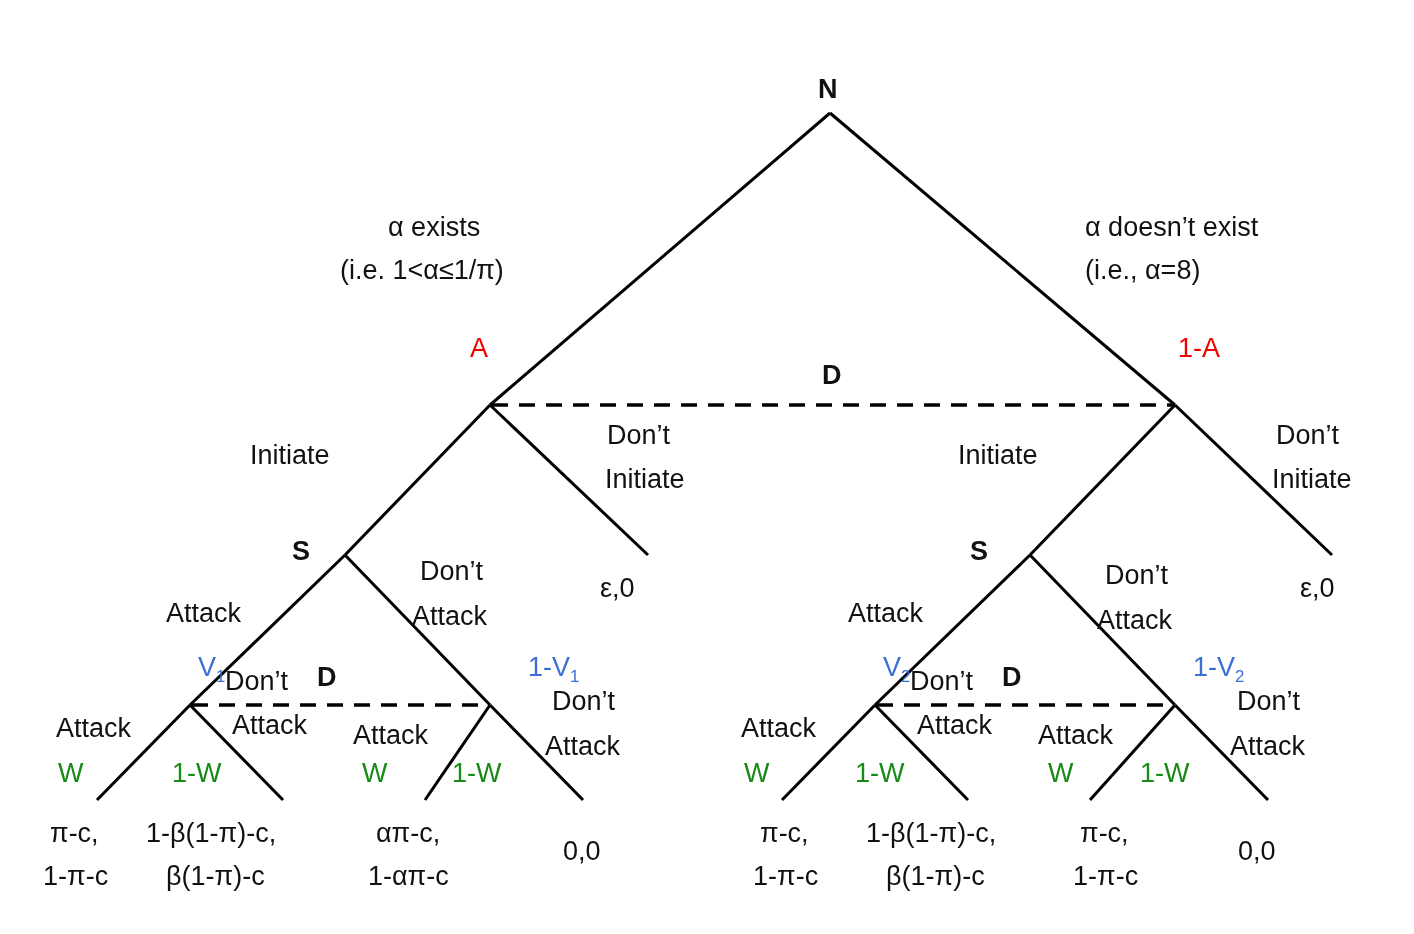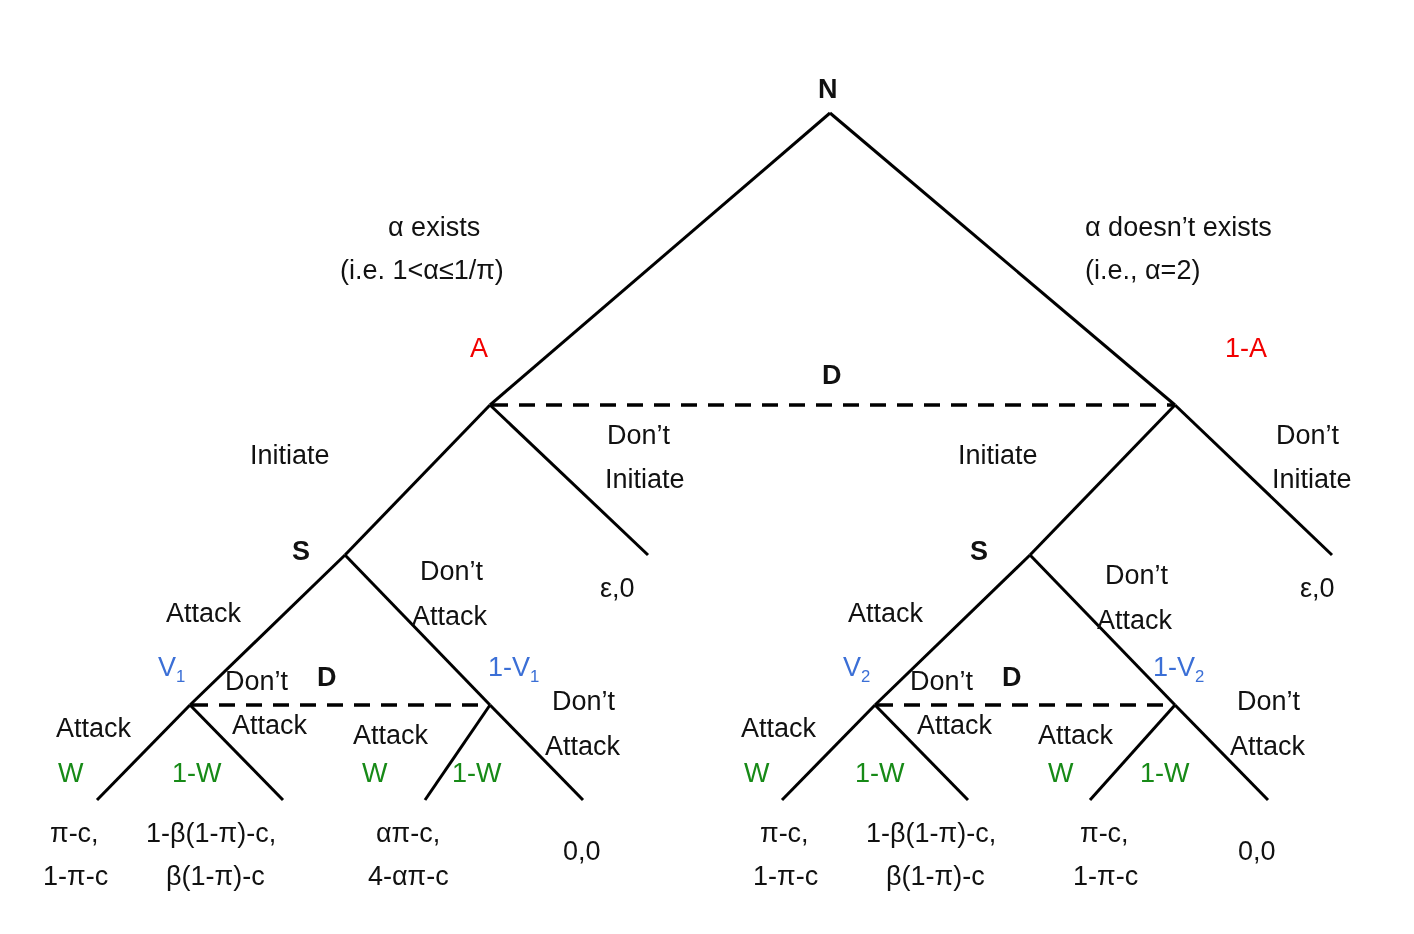--- a/index.html
+++ b/index.html
@@ -6,21 +6,21 @@
   .canvas{
     position:relative;width:1414px;height:934px;background:#ffffff;overflow:hidden;
     font-family:"Liberation Sans", sans-serif;
   }
   svg.edges{position:absolute;left:0;top:0;}
   .lbl{
     position:absolute;font-size:27px;line-height:1.15;color:#111;white-space:nowrap;
   }
   .bold{font-weight:bold;}
   .red{color:var(--nature-prob,#f20000);}
-  .blue{color:var(--signal-prob,#3b6fd6);}
+  .blue{color:var(--signal-prob,#3b6fd6);margin-left:40px;}
   .green{color:var(--war-prob,#178a17);}
   .lbl sub{font-size:0.62em;}
 </style>
 </head>
 <body>
 
 <div class="canvas">
 
   <svg class="edges" width="1414" height="934" viewBox="0 0 1414 934">
     <g stroke="#000000" stroke-width="3" fill="none">
@@ -47,24 +47,24 @@
       <line x1="492" y1="405" x2="1173" y2="405"></line>
       <line x1="192" y1="705" x2="488" y2="705"></line>
       <line x1="877" y1="705" x2="1173" y2="705"></line>
     </g>
   </svg>
 
   <span class="lbl bold" style="left:818px;top:74px">N</span>
 
   <span class="lbl" style="left:388px;top:212px">α exists</span>
   <span class="lbl" style="left:340px;top:255px">(i.e. 1&lt;α≤1/π)</span>
-  <span class="lbl" style="left:1085px;top:212px">α doesn’t exists</span>
-  <span class="lbl" style="left:1085px;top:255px">(i.e., α=2)</span>
+  <span class="lbl" style="left:1085px;top:212px">α doesn’t exist</span>
+  <span class="lbl" style="left:1085px;top:255px">(i.e., α=8)</span>
   <span class="lbl red" style="left:470px;top:333px">A</span>
-  <span class="lbl red" style="left:1225px;top:333px">1-A</span>
+  <span class="lbl red" style="left:1178px;top:333px">1-A</span>
 
   <span class="lbl bold" style="left:822px;top:360px">D</span>
 
   <span class="lbl" style="left:250px;top:440px">Initiate</span>
   <span class="lbl" style="left:607px;top:420px">Don’t</span>
   <span class="lbl" style="left:605px;top:464px">Initiate</span>
   <span class="lbl" style="left:600px;top:573px">ε,0</span>
   <span class="lbl bold" style="left:292px;top:536px">S</span>
 
   <span class="lbl" style="left:166px;top:598px">Attack</span>
@@ -87,21 +87,21 @@
 
   <span class="lbl" style="left:353px;top:720px">Attack</span>
   <span class="lbl green" style="left:362px;top:758px">W</span>
   <span class="lbl green" style="left:452px;top:758px">1-W</span>
 
   <span class="lbl" style="left:50px;top:818px">π-c,</span>
   <span class="lbl" style="left:43px;top:861px">1-π-c</span>
   <span class="lbl" style="left:146px;top:818px">1-β(1-π)-c,</span>
   <span class="lbl" style="left:166px;top:861px">β(1-π)-c</span>
   <span class="lbl" style="left:376px;top:818px">απ-c,</span>
-  <span class="lbl" style="left:368px;top:861px">4-απ-c</span>
+  <span class="lbl" style="left:368px;top:861px">1-απ-c</span>
   <span class="lbl" style="left:563px;top:836px">0,0</span>
 
   <span class="lbl" style="left:958px;top:440px">Initiate</span>
   <span class="lbl" style="left:1276px;top:420px">Don’t</span>
   <span class="lbl" style="left:1272px;top:464px">Initiate</span>
   <span class="lbl" style="left:1300px;top:573px">ε,0</span>
   <span class="lbl bold" style="left:970px;top:536px">S</span>
 
   <span class="lbl" style="left:848px;top:598px">Attack</span>
   <span class="lbl" style="left:1105px;top:560px">Don’t</span>

